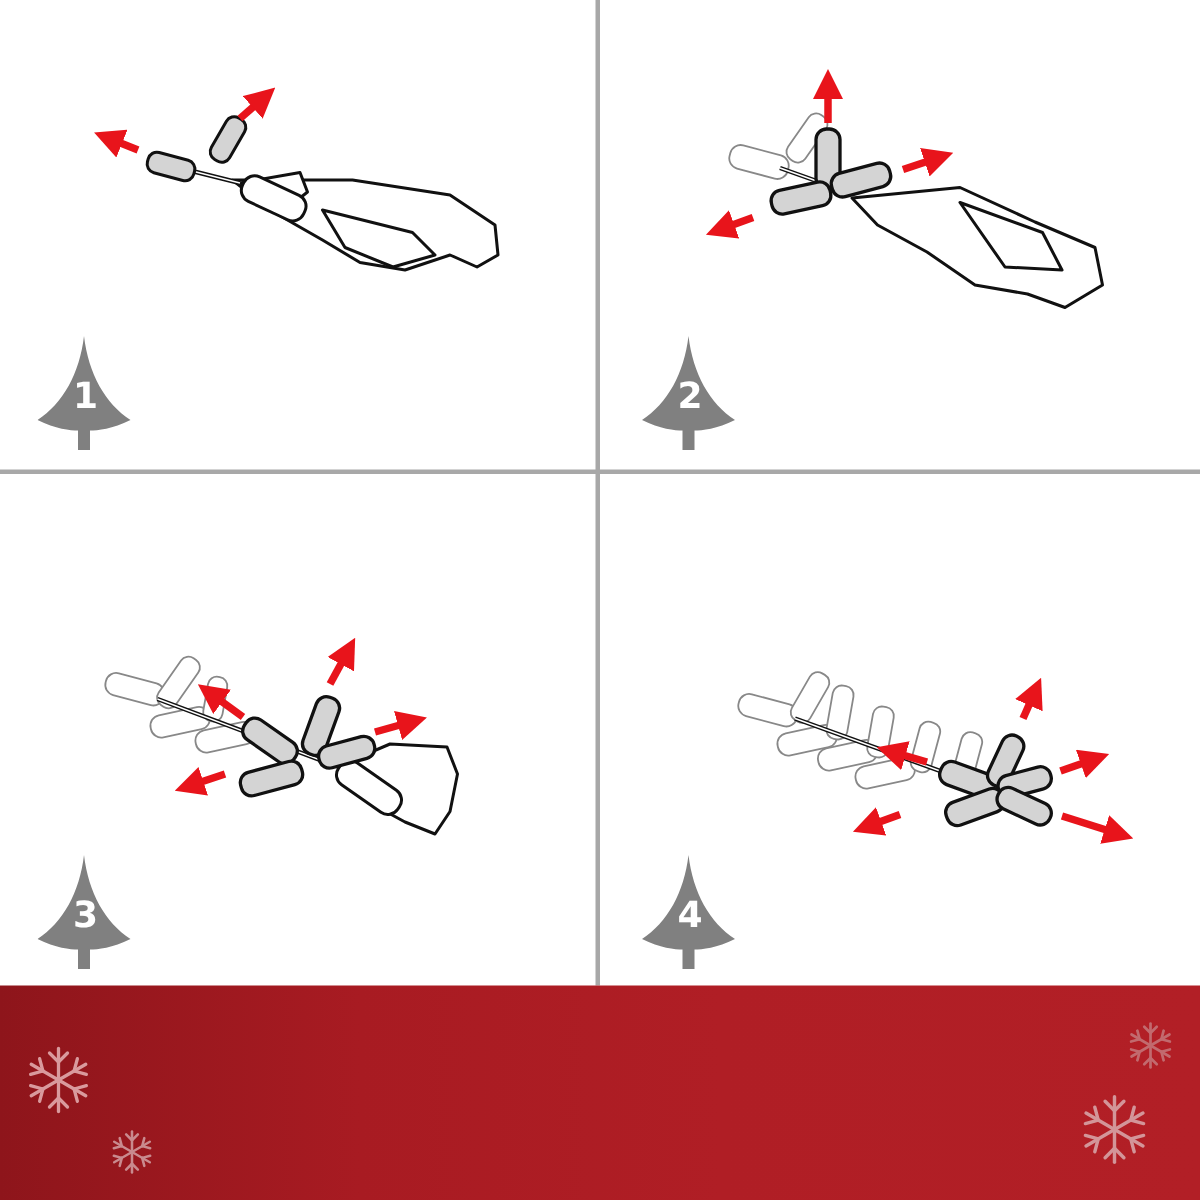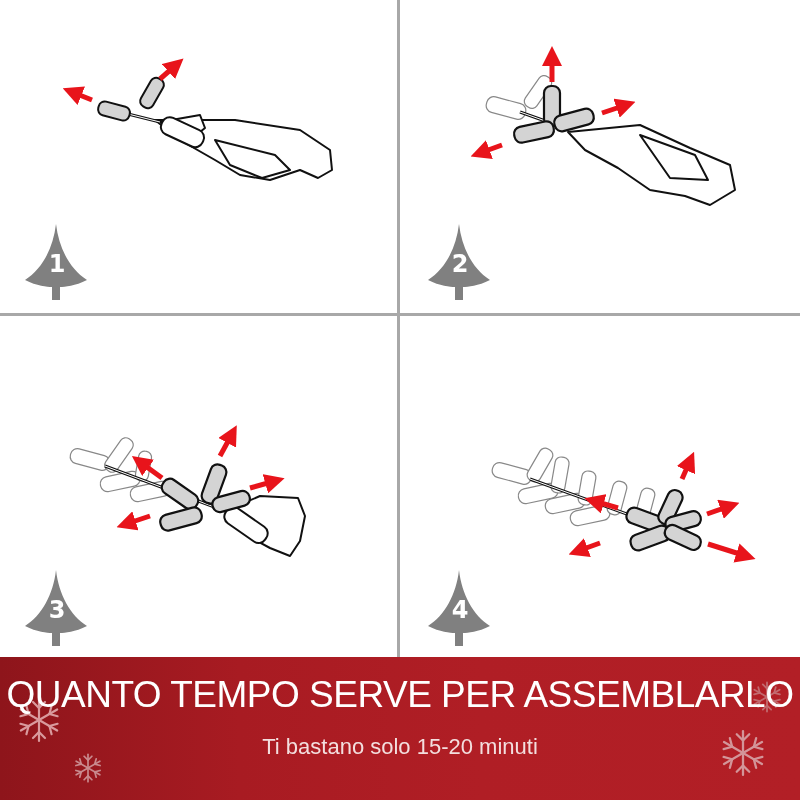--- a/index.html
+++ b/index.html
@@ -221,15 +221,13 @@
     <g stroke="#d39599" stroke-width="2.2" fill="none" stroke-linecap="round">
       <use href="#arm"></use>
         <use href="#arm" transform="rotate(60)"></use>
         <use href="#arm" transform="rotate(120)"></use>
       <use href="#arm" transform="rotate(180)"></use>
         <use href="#arm" transform="rotate(240)"></use>
         <use href="#arm" transform="rotate(300)"></use>
     </g>
   </svg>
 
-  <div class="title">QUANTO TEMPO SERVE PER ASSEMBLARLO</div>
-  <div class="subtitle">Ti bastano solo 15-20 minuti</div>
 </div>
 
 </body></html>

